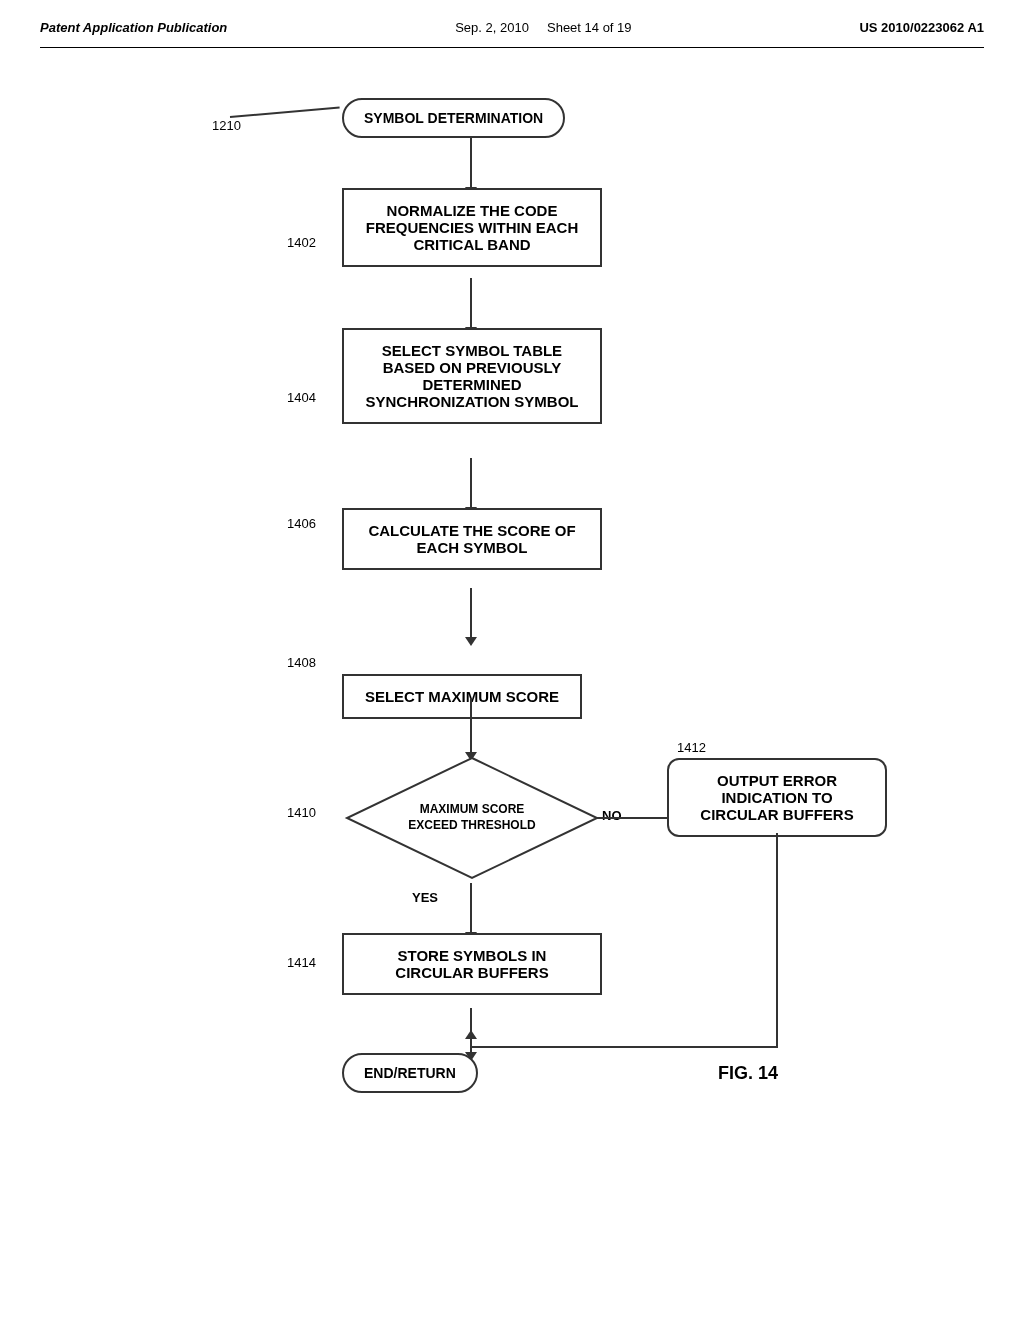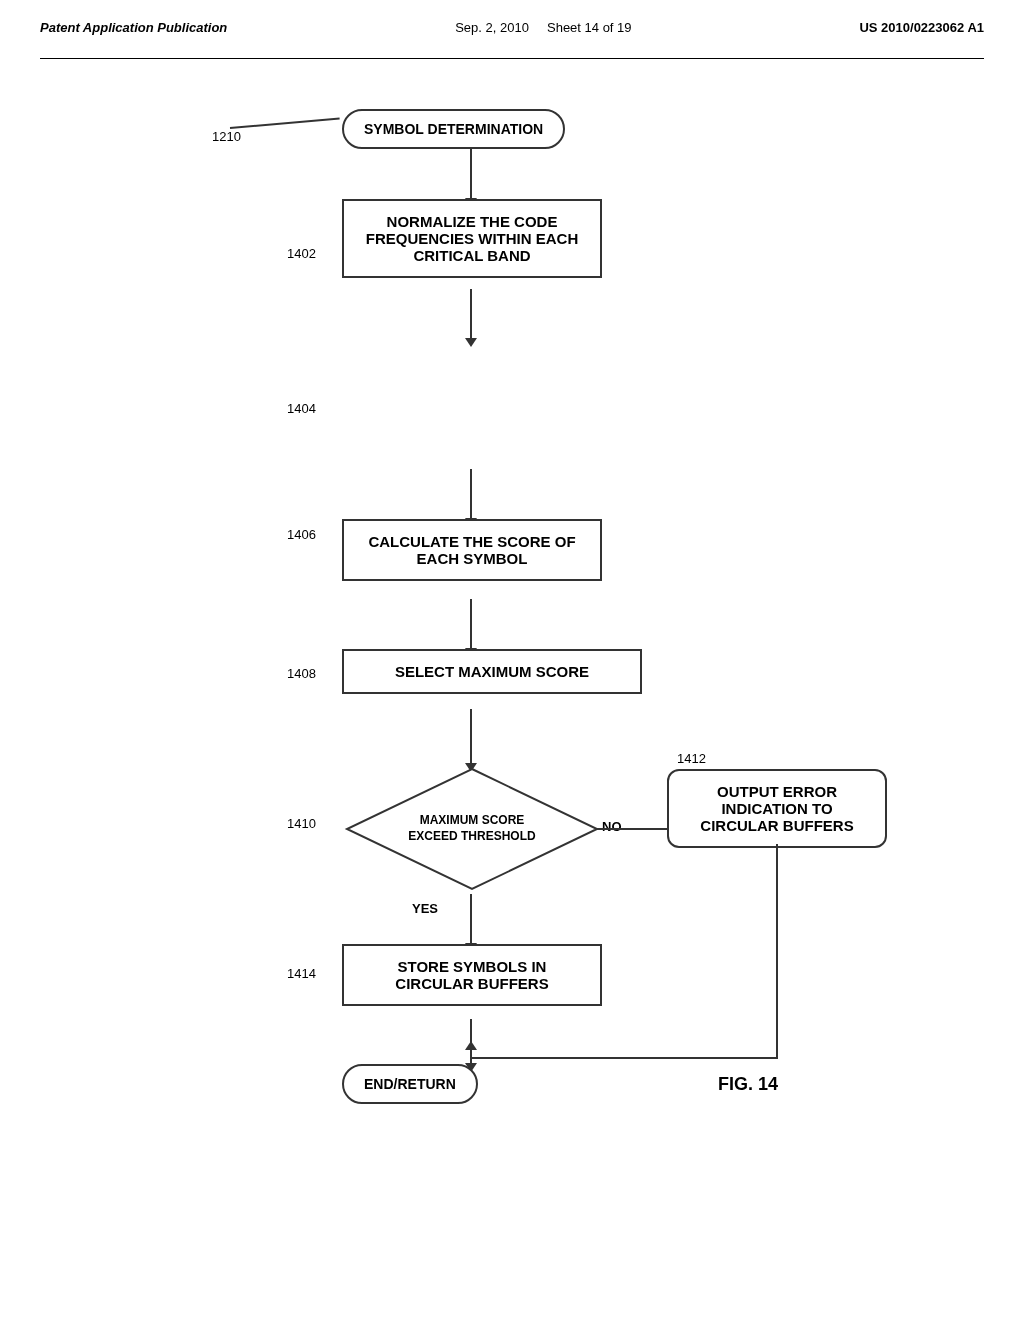--- a/index.html
+++ b/index.html
@@ -19,21 +19,21 @@
       padding: 20px 40px;
       position: relative;
     }
 
     
     .header {
       display: flex;
       justify-content: space-between;
       align-items: center;
       border-bottom: 1px solid #000;
-      padding-bottom: 23px;
+      padding-bottom: 12px;
       margin-bottom: 30px;
     }
 
     .header-left {
       font-size: 13px;
       font-weight: bold;
       font-style: italic;
     }
 
     .header-center {
@@ -184,39 +184,44 @@
       <div class="box-rect" style="width:260px;">
         <span>NORMALIZE THE CODE FREQUENCIES WITHIN EACH CRITICAL BAND</span>
       </div>
     </div>
     <div class="fc-element" style="left: 175px; top: 155px;">
       <span style="font-size:13px;">1402</span>
     </div>
 
     <div class="arrow-down fc-element" style="left: 358px; top: 200px; height: 50px;"></div>
 
+    <div class="fc-element" style="left: 230px; top: 250px;">
+      <div class="box-rect" style="width:260px;">
+        <span>SELECT SYMBOL TABLE BASED ON PREVIOUSLY DETERMINED SYNCHRONIZATION SYMBOL</span>
+      </div>
+    </div>
     <div class="fc-element" style="left: 175px; top: 310px;">
       <span style="font-size:13px;">1404</span>
     </div>
 
     <div class="arrow-down fc-element" style="left: 358px; top: 380px; height: 50px;"></div>
 
     <div class="fc-element" style="left: 230px; top: 430px;">
       <div class="box-rect" style="width:260px;padding-left:16px;">
         <span>CALCULATE THE SCORE OF EACH SYMBOL</span>
       </div>
     </div>
     <div class="fc-element" style="left: 175px; top: 436px;">
       <span style="font-size:13px;">1406</span>
     </div>
 
     <div class="arrow-down fc-element" style="left: 358px; top: 510px; height: 50px;"></div>
 
     <div class="fc-element" style="left: 230px; top: 560px;">
-      <div class="box-rect" style="width:300px;">
+      <div class="box-rect" style="width:240px;margin-top:36px;">
         <span>SELECT MAXIMUM SCORE</span>
       </div>
     </div>
     <div class="fc-element" style="left: 175px; top: 575px;">
       <span style="font-size:13px;">1408</span>
     </div>
 
     <div class="arrow-down fc-element" style="left: 358px; top: 620px; height: 55px;"></div>
 
     <div class="fc-element" style="left: 230px; top: 675px;">

